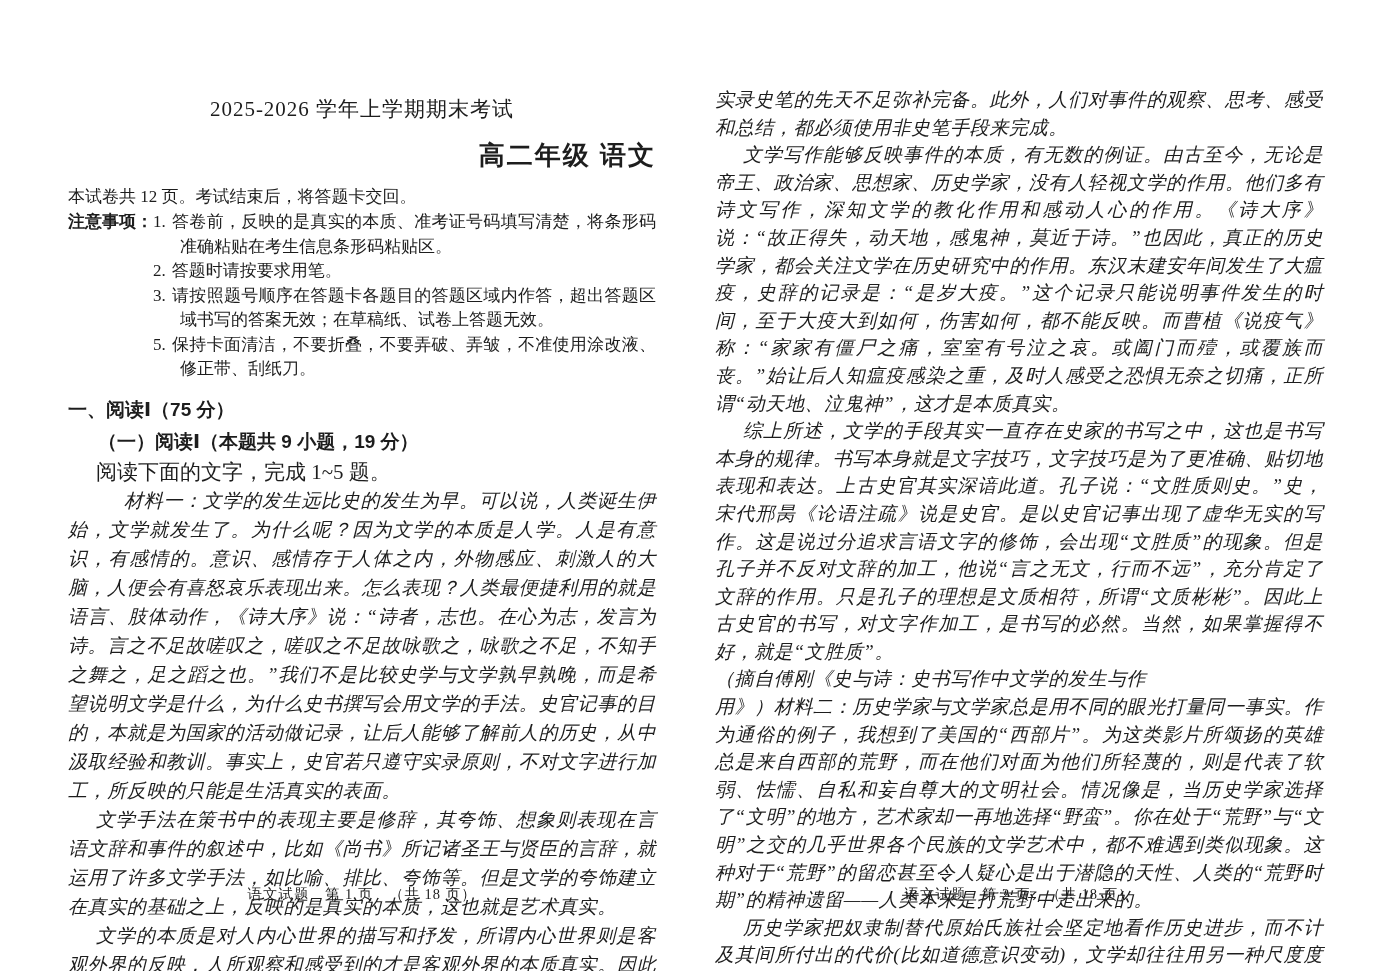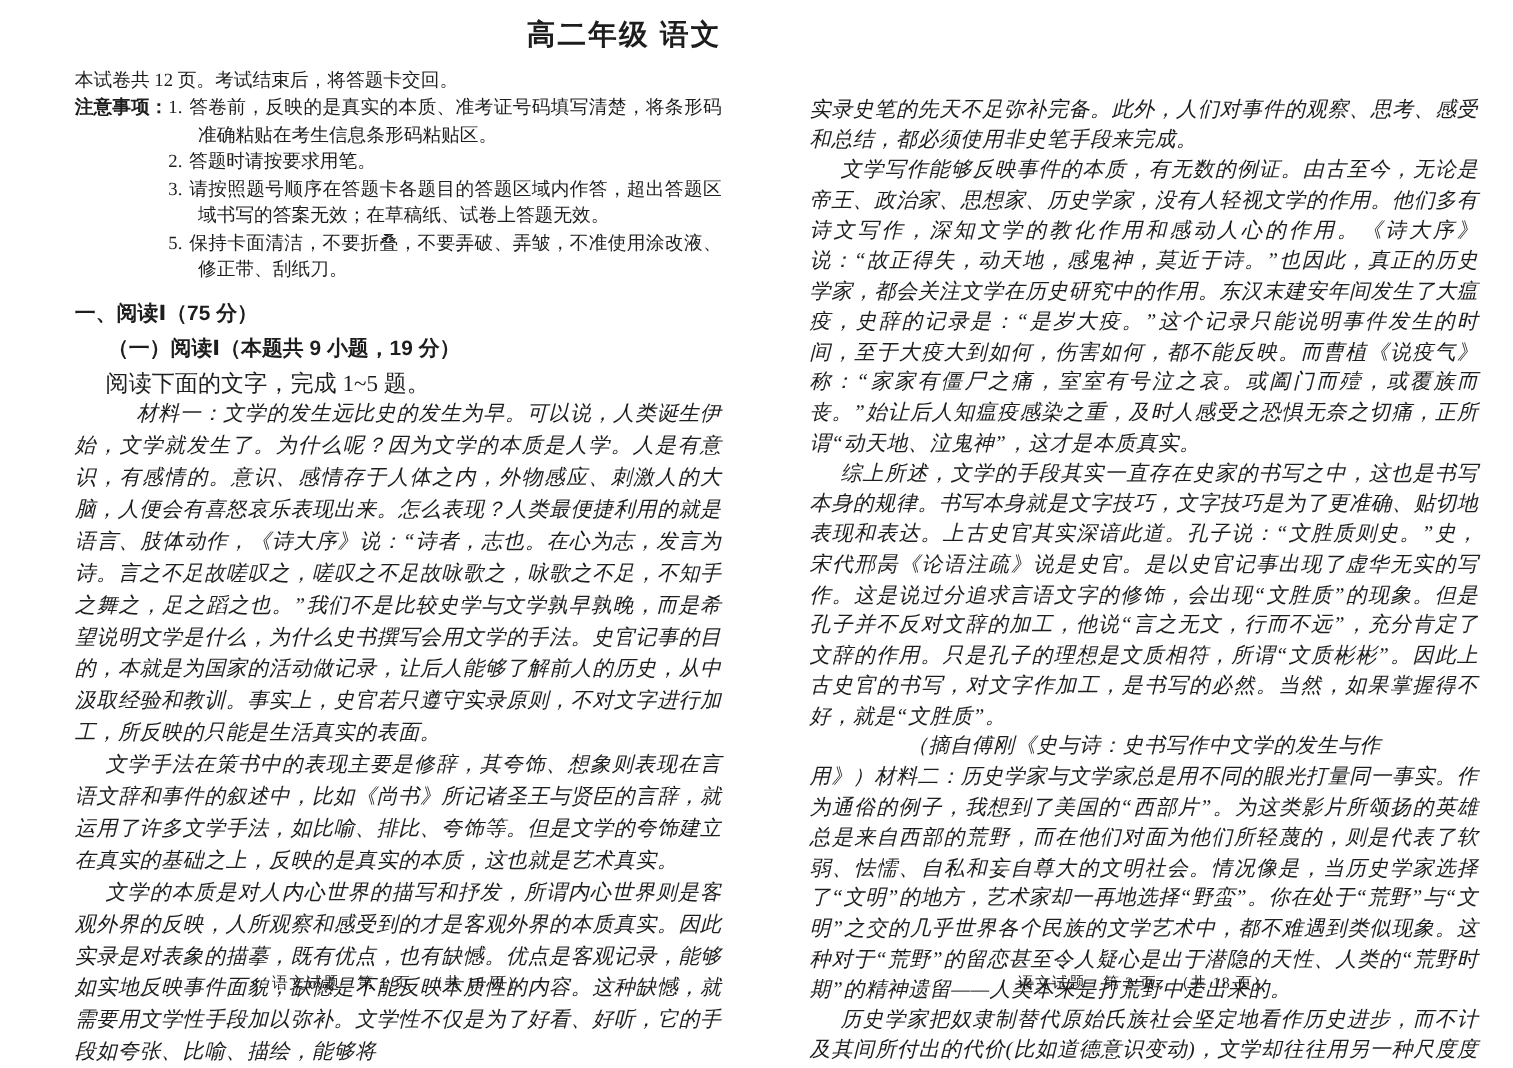--- a/index.html
+++ b/index.html
@@ -6,21 +6,21 @@
   body {
     width:1375px; height:971px;
     background:#ffffff;
     position:relative;
     overflow:hidden;
     font-family:"Liberation Serif","DejaVu Serif",serif;
     color:#1d1d1d;
   }
   .page { position:absolute; top:0; height:971px; }
   #page-1 { left:68px;  width:588px; }
-  #page-2 { left:736px; width:608px; }
+  #page-2 { left:715px; width:608px; }
 
   .hei { font-family:"Liberation Sans","DejaVu Sans",sans-serif; font-weight:bold; }
 
   .title1 { margin:94px 0 0 0; text-align:center; font-size:21px; line-height:30px; letter-spacing:1px; }
   .title2 { margin:9px 0 0 0; text-align:right; font-size:26px; line-height:44px; letter-spacing:2px; }
 
   .intro { margin:7px 0 0 0; font-size:17px; line-height:25px; }
 
   .notices { display:flex; margin-top:1px; font-size:17px; line-height:24.5px; }
   .notice-label { white-space:nowrap; flex:0 0 auto; }
@@ -36,33 +36,34 @@
     margin:0; font-size:19px; line-height:29px;
     text-align:justify; letter-spacing:0.6px;
   }
   .kai { font-style:italic; }
   .par-m1  { text-indent:56px; }
   .par-ind { text-indent:28px; }
   .par-cont { text-indent:0; }
 
   #page-2 .flow { margin-top:86px; }
   #page-2 .body-par { line-height:27.6px; }
-  .citation { text-align:center; text-indent:0; }
+  .citation { text-align:left; text-indent:0; }
 
   .footer {
     position:absolute; top:884px; left:0; width:100%;
     text-align:center; font-size:14.5px; line-height:20px;
     letter-spacing:1px; font-style:normal;
   }
 </style>
 </head>
 <body>
 
 <div class="page" id="page-1">
 
+  <div class="title1">2025-2026 学年上学期期末考试</div>
 
   <div class="title2 hei">高二年级  语文</div>
 
   <p class="intro">本试卷共 12 页。考试结束后，将答题卡交回。</p>
 
   <div class="notices">
     <span class="notice-label hei">注意事项：</span>
     <div class="notice-items">
       <div class="notice-item">
         <span class="notice-num">1.</span><span>答卷前，反映的是真实的本质、准考证号码填写清楚，将条形码准确粘贴在考生信息条形码粘贴区。</span>

